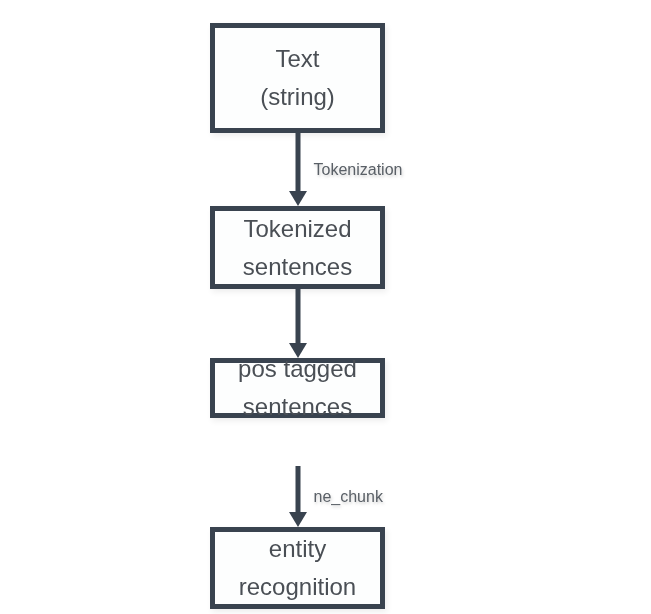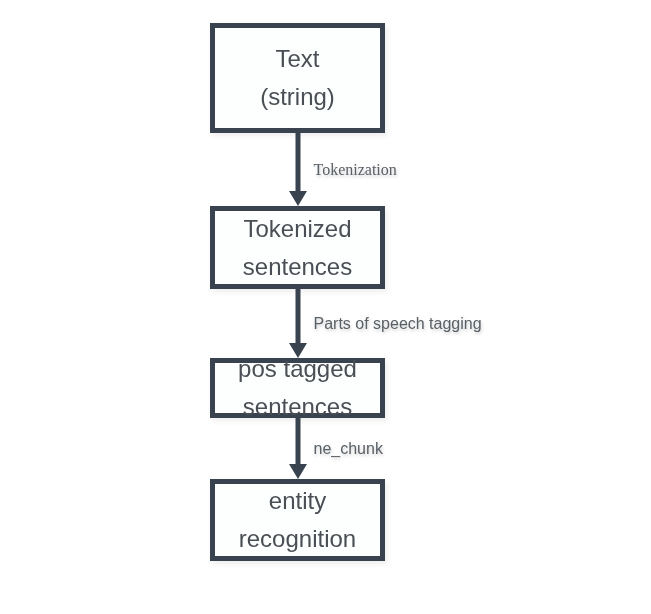--- a/index.html
+++ b/index.html
@@ -45,23 +45,23 @@
     box-shadow: 2px 3px 6px rgba(0,0,0,0.07);
   }
   .node-1 { height: 110px; }
   .node-2 { height: 83px; justify-content: center; }
   .node-3 { height: 60px; }
   .node-4 { height: 82px; }
   .edge {
     position: relative;
     width: 100%;
   }
-  .edge-1 { height: 73px; font-family: Liberation Serif, serif; }
+  .edge-1 { height: 73px; }
   .edge-2 { height: 69px; }
-  .edge-3 { height: 61px; }
+  .edge-3 { height: 61px; margin-top: 48px; }
   .edge-line {
     position: absolute;
     left: 50%;
     transform: translateX(-50%);
     top: 0;
     bottom: 6px;
     width: 5px;
     background: var(--edge-line);
   }
   .arrowhead {
@@ -104,21 +104,20 @@
     </div>
 
     <div class="node node-2">
       <span>Tokenized
 sentences</span>
     </div>
 
     <div class="edge edge-2">
       <div class="edge-line"></div>
       <div class="arrowhead"></div>
-      <div class="edge-label">Parts of speech tagging</div>
     </div>
 
     <div class="node node-3">
       <span>pos tagged
 sentences</span>
     </div>
 
     <div class="edge edge-3">
       <div class="edge-line"></div>
       <div class="arrowhead"></div>

